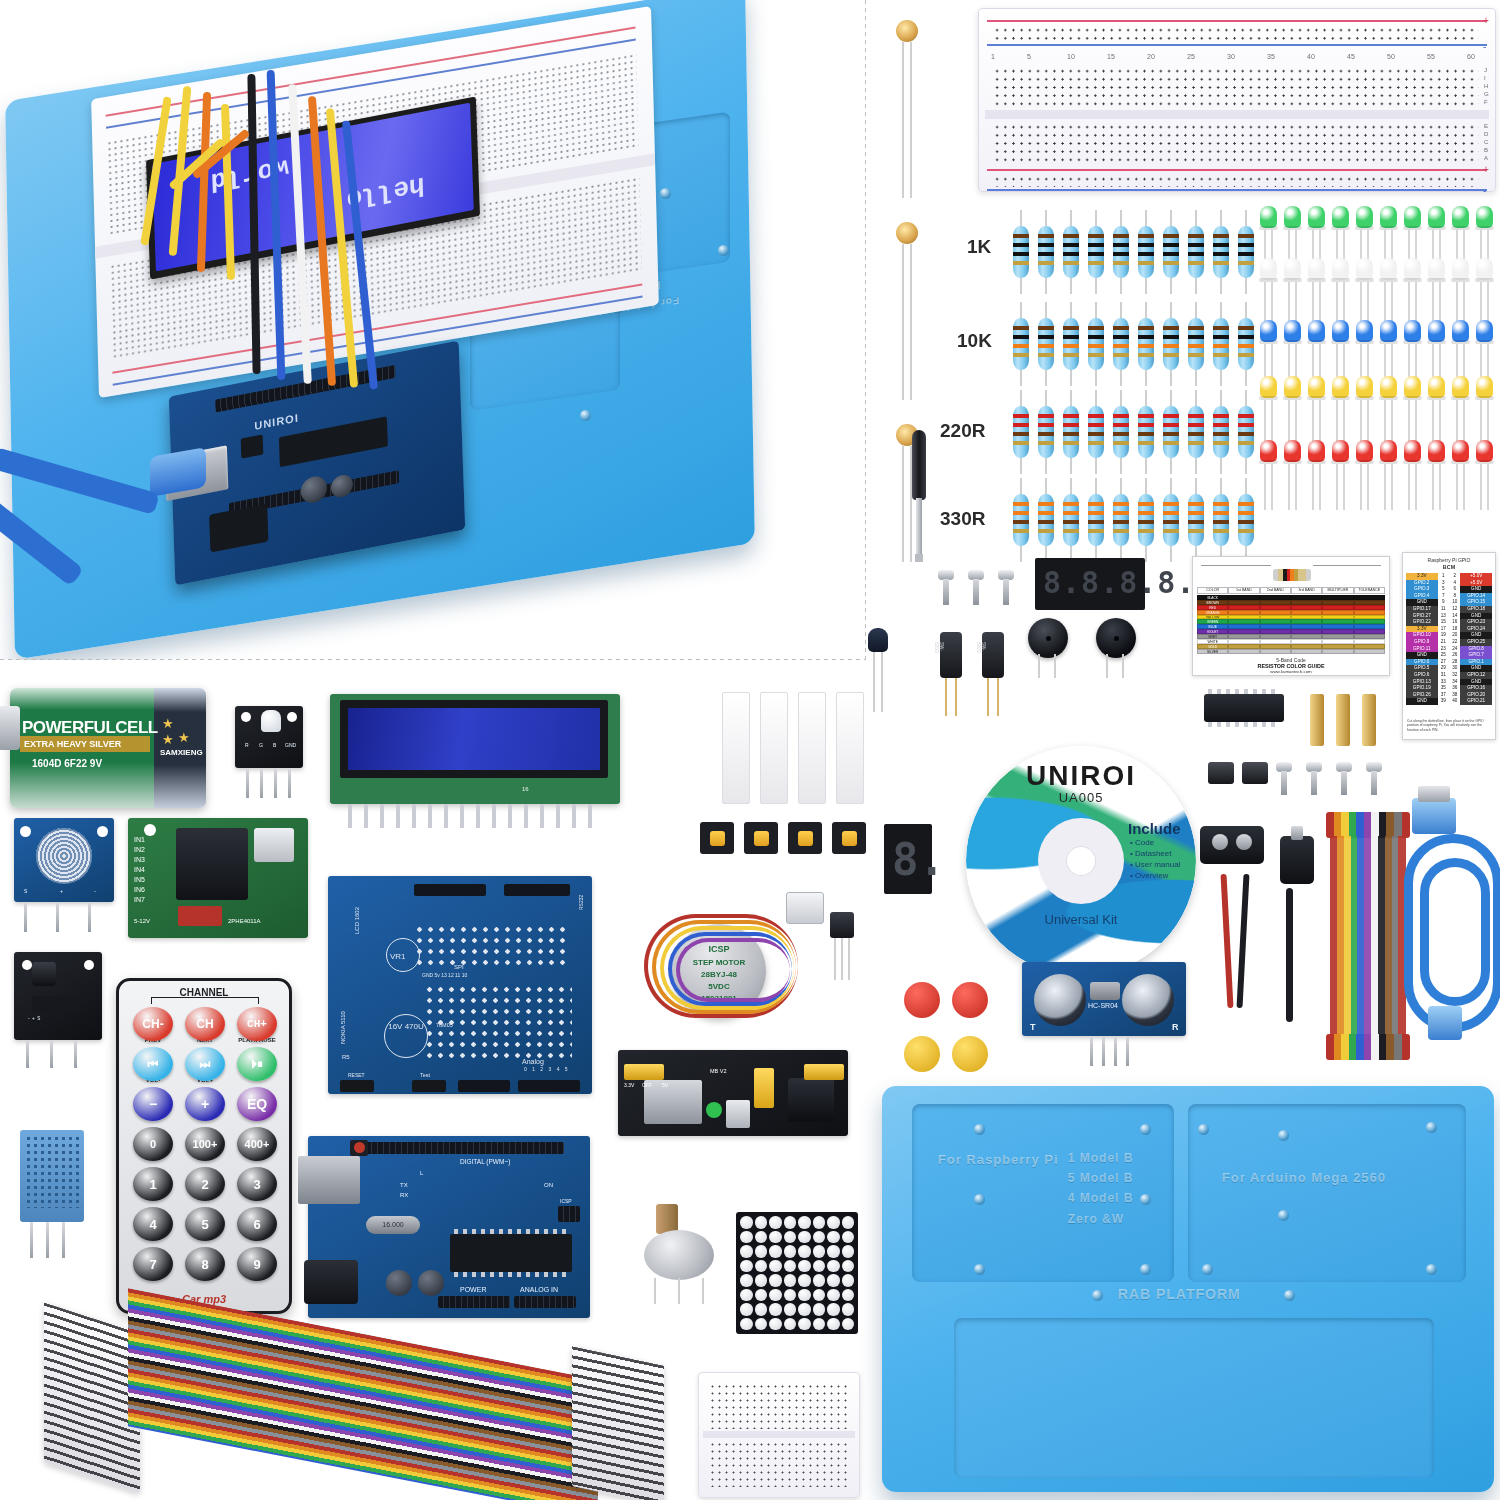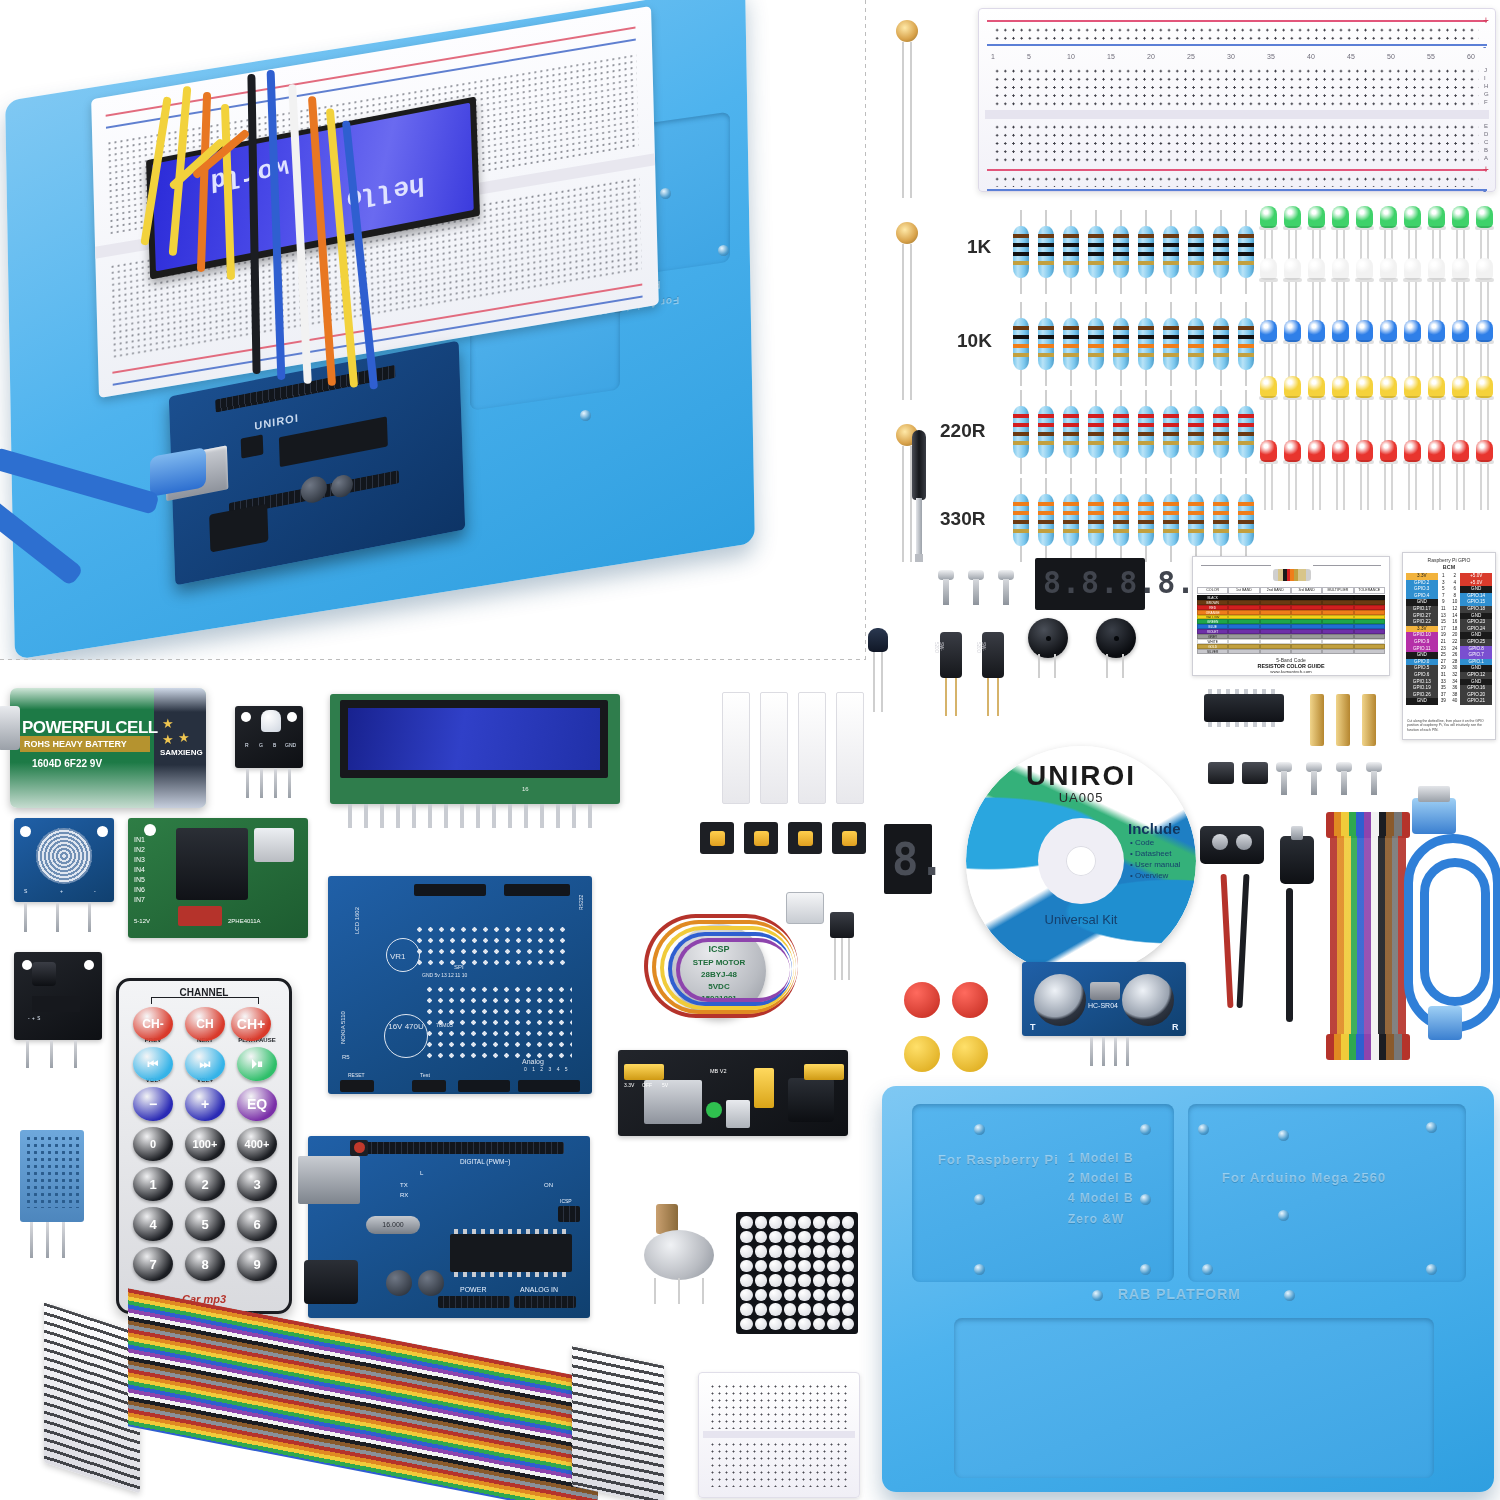--- a/index.html
+++ b/index.html
@@ -1256,21 +1256,21 @@
   <div class="incl" style="left:164px;top:125px;font-size:8px;">• Overview</div>
   <div class="uni" style="top:166px;font-size:13px;">Universal Kit</div>
 </div>
 
 <div class="abs" style="left:10px;top:688px;width:196px;height:120px;">
   <div style="position:absolute;inset:0;border-radius:7px;background:linear-gradient(to bottom,#cfe6d8,#1d7a46 18%,#1d7a46 62%,#c6dcd0);box-shadow:0 3px 8px rgba(0,0,0,.25);"></div>
   <div style="position:absolute;left:144px;top:0;width:52px;height:120px;border-radius:0 7px 7px 0;background:linear-gradient(to bottom,#cfd9e8,#27303f 20%,#27303f 64%,#c6cedd);"></div>
   <div style="position:absolute;left:-12px;top:18px;width:22px;height:44px;border-radius:4px;background:linear-gradient(#e8eaee,#9aa0a8);"></div>
   <div style="position:absolute;left:12px;top:30px;font-size:17px;font-weight:bold;color:#fff;letter-spacing:-.5px;">POWERFULCELL</div>
   <div style="position:absolute;left:10px;top:48px;width:130px;height:16px;background:#b5932f;"></div>
-  <div style="position:absolute;left:14px;top:51px;font-size:9px;font-weight:bold;color:#fff;">ROHS HEAVY BATTERY</div>
+  <div style="position:absolute;left:14px;top:51px;font-size:9px;font-weight:bold;color:#fff;">EXTRA HEAVY SILVER</div>
   <div style="position:absolute;left:22px;top:70px;font-size:10px;font-weight:bold;color:#fff;">1604D 6F22 9V</div>
   <div style="position:absolute;left:150px;top:60px;font-size:8px;font-weight:bold;color:#fff;">SAMXIENG</div>
   <div style="position:absolute;left:152px;top:28px;color:#f0c650;font-size:13px;">★</div>
   <div style="position:absolute;left:168px;top:42px;color:#f0c650;font-size:13px;">★</div>
   <div style="position:absolute;left:152px;top:44px;color:#f0c650;font-size:13px;">★</div>
 </div>
 
 <div class="pcb pcb-black" style="left:235px;top:706px;width:68px;height:62px;">
   <div style="position:absolute;left:26px;top:4px;width:20px;height:22px;border-radius:8px 8px 4px 4px;background:radial-gradient(circle at 35% 30%,#ffffff,#cfd6e0);"></div>
   <div style="position:absolute;left:6px;top:6px;width:10px;height:10px;border-radius:50%;background:#fff;"></div>
@@ -1342,21 +1342,21 @@
 
 <div class="remote" style="left:116px;top:978px;width:170px;height:330px;">
   <div class="rlab" style="left:0;right:0;top:6px;font-size:10px;">CHANNEL</div>
   <div class="abs" style="left:32px;top:16px;width:106px;height:6px;border:1.5px solid #1d1f24;border-bottom:none;"></div>
   <div id="remote-grid">
       <div class="rlab" style="left: 10px; top: 56px; width: 48px; font-size: 6px;">PREV</div>
       <div class="rbtn" style="left: 14px; top: 26px; width: 40px; height: 34px; font-size: 12px; background: radial-gradient(circle at 35% 28%, rgba(255, 255, 255, 0.45), rgb(217, 58, 43) 70%);">CH-</div>
       <div class="rlab" style="left: 62px; top: 56px; width: 48px; font-size: 6px;">NEXT</div>
       <div class="rbtn" style="left: 66px; top: 26px; width: 40px; height: 34px; font-size: 12px; background: radial-gradient(circle at 35% 28%, rgba(255, 255, 255, 0.45), rgb(217, 58, 43) 70%);">CH</div>
       <div class="rlab" style="left: 114px; top: 56px; width: 48px; font-size: 6px;">PLAY/PAUSE</div>
-      <div class="rbtn" style="left: 112px; top: 26px; width: 40px; height: 34px; font-size: 14px; background: radial-gradient(circle at 35% 28%, rgba(255, 255, 255, 0.45), rgb(217, 58, 43) 70%);">CH+</div>
+      <div class="rbtn" style="left: 118px; top: 26px; width: 40px; height: 34px; font-size: 11px; background: radial-gradient(circle at 35% 28%, rgba(255, 255, 255, 0.45), rgb(217, 58, 43) 70%); font-family: Liberation Mono, monospace;">CH+</div>
       <div class="rlab" style="left: 10px; top: 96px; width: 48px; font-size: 6px;">VOL-</div>
       <div class="rbtn" style="left: 14px; top: 66px; width: 40px; height: 34px; font-size: 12px; background: radial-gradient(circle at 35% 28%, rgba(255, 255, 255, 0.45), rgb(53, 179, 232) 70%);">⏮</div>
       <div class="rlab" style="left: 62px; top: 96px; width: 48px; font-size: 6px;">VOL+</div>
       <div class="rbtn" style="left: 66px; top: 66px; width: 40px; height: 34px; font-size: 12px; background: radial-gradient(circle at 35% 28%, rgba(255, 255, 255, 0.45), rgb(53, 179, 232) 70%);">⏭</div>
       <div class="rbtn" style="left: 118px; top: 66px; width: 40px; height: 34px; font-size: 12px; background: radial-gradient(circle at 35% 28%, rgba(255, 255, 255, 0.45), rgb(47, 191, 106) 70%);">⏵⏸</div>
       <div class="rbtn" style="left: 14px; top: 106px; width: 40px; height: 34px; font-size: 14px; background: radial-gradient(circle at 35% 28%, rgba(255, 255, 255, 0.45), rgb(42, 42, 181) 70%);">−</div>
       <div class="rbtn" style="left: 66px; top: 106px; width: 40px; height: 34px; font-size: 14px; background: radial-gradient(circle at 35% 28%, rgba(255, 255, 255, 0.45), rgb(42, 42, 181) 70%);">+</div>
       <div class="rbtn" style="left: 118px; top: 106px; width: 40px; height: 34px; font-size: 14px; background: radial-gradient(circle at 35% 28%, rgba(255, 255, 255, 0.45), rgb(122, 47, 168) 70%);">EQ</div>
       <div class="rbtn" style="left: 14px; top: 146px; width: 40px; height: 34px; font-size: 11px; background: radial-gradient(circle at 35% 28%, rgba(255, 255, 255, 0.45), rgb(27, 29, 34) 70%);">0</div>
       <div class="rbtn" style="left: 66px; top: 146px; width: 40px; height: 34px; font-size: 11px; background: radial-gradient(circle at 35% 28%, rgba(255, 255, 255, 0.45), rgb(27, 29, 34) 70%);">100+</div>
@@ -1636,21 +1636,21 @@
   <div class="dots" style="left:10px;top:68px;width:140px;height:46px;"></div>
 </div>
 
 <div class="rab-plate" style="left:882px;top:1086px;width:612px;height:406px;">
   <div class="plate-recess" style="left:30px;top:18px;width:262px;height:178px;"></div>
   <div class="plate-recess" style="left:306px;top:18px;width:278px;height:178px;"></div>
   <div class="plate-recess" style="left:72px;top:232px;width:480px;height:160px;"></div>
 
   <div class="emboss" style="left:56px;top:66px;font-size:13px;">For Raspberry Pi</div>
   <div class="emboss" style="left:186px;top:65px;font-size:12px;">1 Model  B</div>
-  <div class="emboss" style="left:186px;top:85px;font-size:12px;">2 Model  B</div>
+  <div class="emboss" style="left:186px;top:85px;font-size:12px;">5 Model  B</div>
   <div class="emboss" style="left:186px;top:105px;font-size:12px;">4 Model  B</div>
   <div class="emboss" style="left:186px;top:126px;font-size:12px;">Zero &amp;W</div>
   <div class="emboss" style="left:340px;top:84px;font-size:13px;">For Arduino Mega 2560</div>
   <div class="emboss" style="left:236px;top:200px;font-size:14px;">RAB  PLATFORM</div>
 
   <div class="plate-hole" style="left:92px;top:38px;"></div>
   <div class="plate-hole" style="left:258px;top:38px;"></div>
   <div class="plate-hole" style="left:92px;top:108px;"></div>
   <div class="plate-hole" style="left:258px;top:108px;"></div>
   <div class="plate-hole" style="left:92px;top:178px;"></div>

